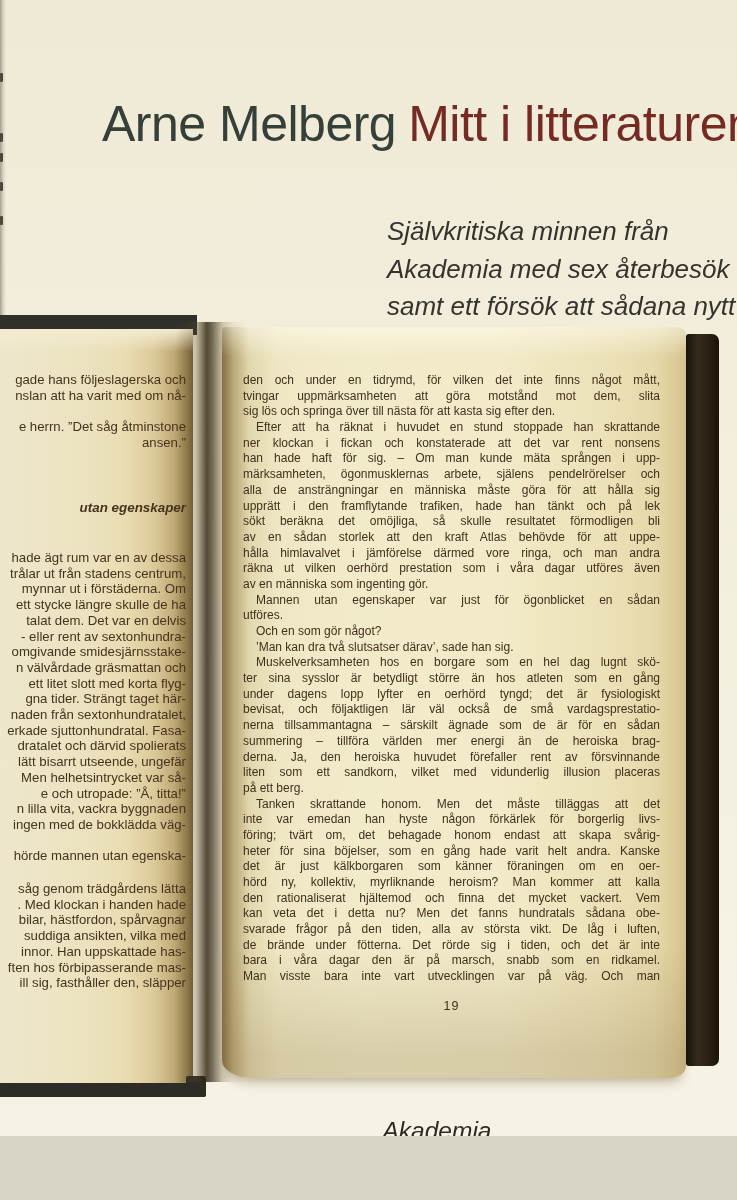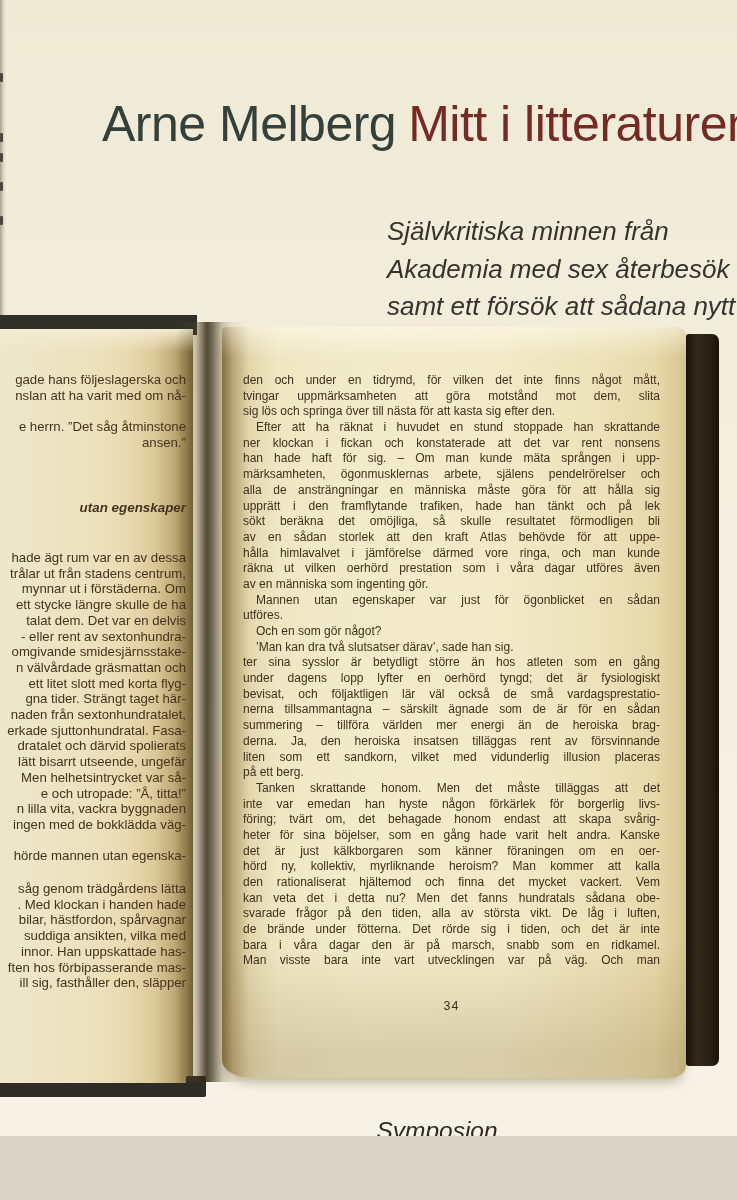--- a/index.html
+++ b/index.html
@@ -130,46 +130,47 @@
     <div class="rl">tvingar uppmärksamheten att göra motstånd mot dem, slita</div>
     <div class="rl end">sig lös och springa över till nästa för att kasta sig efter den.</div>
     <div class="rl ind">Efter att ha räknat i huvudet en stund stoppade han skrattande</div>
     <div class="rl">ner klockan i fickan och konstaterade att det var rent nonsens</div>
     <div class="rl">han hade haft för sig. – Om man kunde mäta sprången i upp-</div>
     <div class="rl">märksamheten, ögonmusklernas arbete, själens pendelrörelser och</div>
     <div class="rl">alla de ansträngningar en människa måste göra för att hålla sig</div>
     <div class="rl">upprätt i den framflytande trafiken, hade han tänkt och på lek</div>
     <div class="rl">sökt beräkna det omöjliga, så skulle resultatet förmodligen bli</div>
     <div class="rl">av en sådan storlek att den kraft Atlas behövde för att uppe-</div>
-    <div class="rl">hålla himlavalvet i jämförelse därmed vore ringa, och man kunde</div>
+    <div class="rl">hålla himlavalvet i jämförelse därmed vore ringa, och man andra</div>
     <div class="rl">räkna ut vilken oerhörd prestation som i våra dagar utföres även</div>
     <div class="rl end">av en människa som ingenting gör.</div>
     <div class="rl ind">Mannen utan egenskaper var just för ögonblicket en sådan</div>
     <div class="rl end">utföres.</div>
     <div class="rl ind end">Och en som gör något?</div>
     <div class="rl ind end">’Man kan dra två slutsatser därav’, sade han sig.</div>
+    <div class="rl ind">Muskelverksamheten hos en borgare som en hel dag lugnt skö-</div>
     <div class="rl">ter sina sysslor är betydligt större än hos atleten som en gång</div>
     <div class="rl">under dagens lopp lyfter en oerhörd tyngd; det är fysiologiskt</div>
     <div class="rl">bevisat, och följaktligen lär väl också de små vardagsprestatio-</div>
     <div class="rl">nerna tillsammantagna – särskilt ägnade som de är för en sådan</div>
     <div class="rl">summering – tillföra världen mer energi än de heroiska brag-</div>
-    <div class="rl">derna. Ja, den heroiska insatsen tilläggas rent av försvinnande</div>
+    <div class="rl">derna. Ja, den heroiska huvudet förefaller rent av försvinnande</div>
     <div class="rl">liten som ett sandkorn, vilket med vidunderlig illusion placeras</div>
     <div class="rl end">på ett berg.</div>
     <div class="rl ind">Tanken skrattande honom. Men det måste tilläggas att det</div>
     <div class="rl">inte var emedan han hyste någon förkärlek för borgerlig livs-</div>
     <div class="rl">föring; tvärt om, det behagade honom endast att skapa svårig-</div>
     <div class="rl">heter för sina böjelser, som en gång hade varit helt andra. Kanske</div>
     <div class="rl">det är just kälkborgaren som känner föraningen om en oer-</div>
     <div class="rl">hörd ny, kollektiv, myrliknande heroism? Man kommer att kalla</div>
     <div class="rl">den rationaliserat hjältemod och finna det mycket vackert. Vem</div>
     <div class="rl">kan veta det i detta nu? Men det fanns hundratals sådana obe-</div>
     <div class="rl">svarade frågor på den tiden, alla av största vikt. De låg i luften,</div>
     <div class="rl">de brände under fötterna. Det rörde sig i tiden, och det är inte</div>
     <div class="rl">bara i våra dagar den är på marsch, snabb som en ridkamel.</div>
     <div class="rl">Man visste bara inte vart utvecklingen var på väg. Och man</div>
   </div>
 
-  <div class="pagenum">34</div>
+  <div class="pagenum">19</div>
 
-  <div class="publisher">Symposion</div>
+  <div class="publisher">Akademia</div>
 
 </div>
 
 </body></html>

